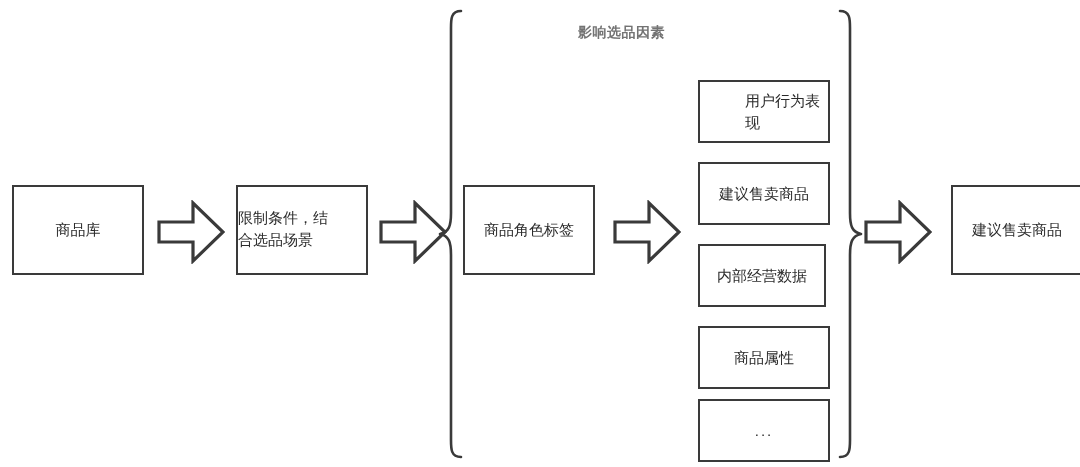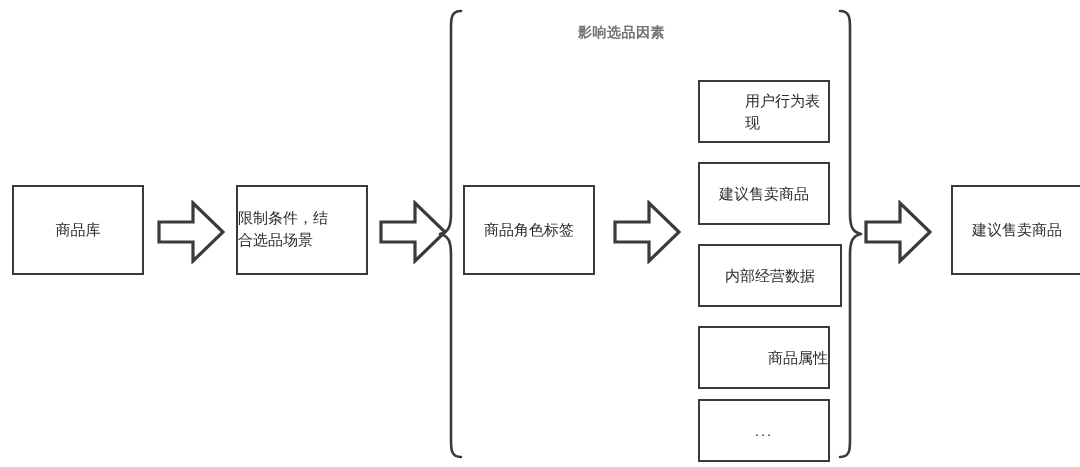--- a/index.html
+++ b/index.html
@@ -102,25 +102,25 @@
   </div>
 
   <div class="node" style="left:698px; top:80px; width:132px; height:63px;padding-left:45px;">
     <span class="label">用户行为表现</span>
   </div>
 
   <div class="node" style="left:698px; top:162px; width:132px; height:63px;">
     <span class="label">建议售卖商品</span>
   </div>
 
-  <div class="node" style="left:698px; top:244px; width:144px; height:63px;">
+  <div class="node" style="left:698px; top:244px; width:128px; height:63px;">
     <span class="label">内部经营数据</span>
   </div>
 
-  <div class="node" style="left:698px; top:326px; width:132px; height:63px;justify-content:flex-end;">
+  <div class="node" style="left:698px; top:326px; width:132px; height:63px;">
     <span class="label">商品属性</span>
   </div>
 
   <div class="node" style="left:698px; top:399px; width:132px; height:63px;">
     <span class="label ellipsis-label">...</span>
   </div>
 
   <div class="brace" style="left:838px; top:8px; width:26px; height:452px;">
     <svg width="26" height="452" viewBox="0 0 26 452" preserveAspectRatio="none">
       <path d="M2,3 C12,3 12,11 12,20 L12,205 C12,218 14,224 23,226

